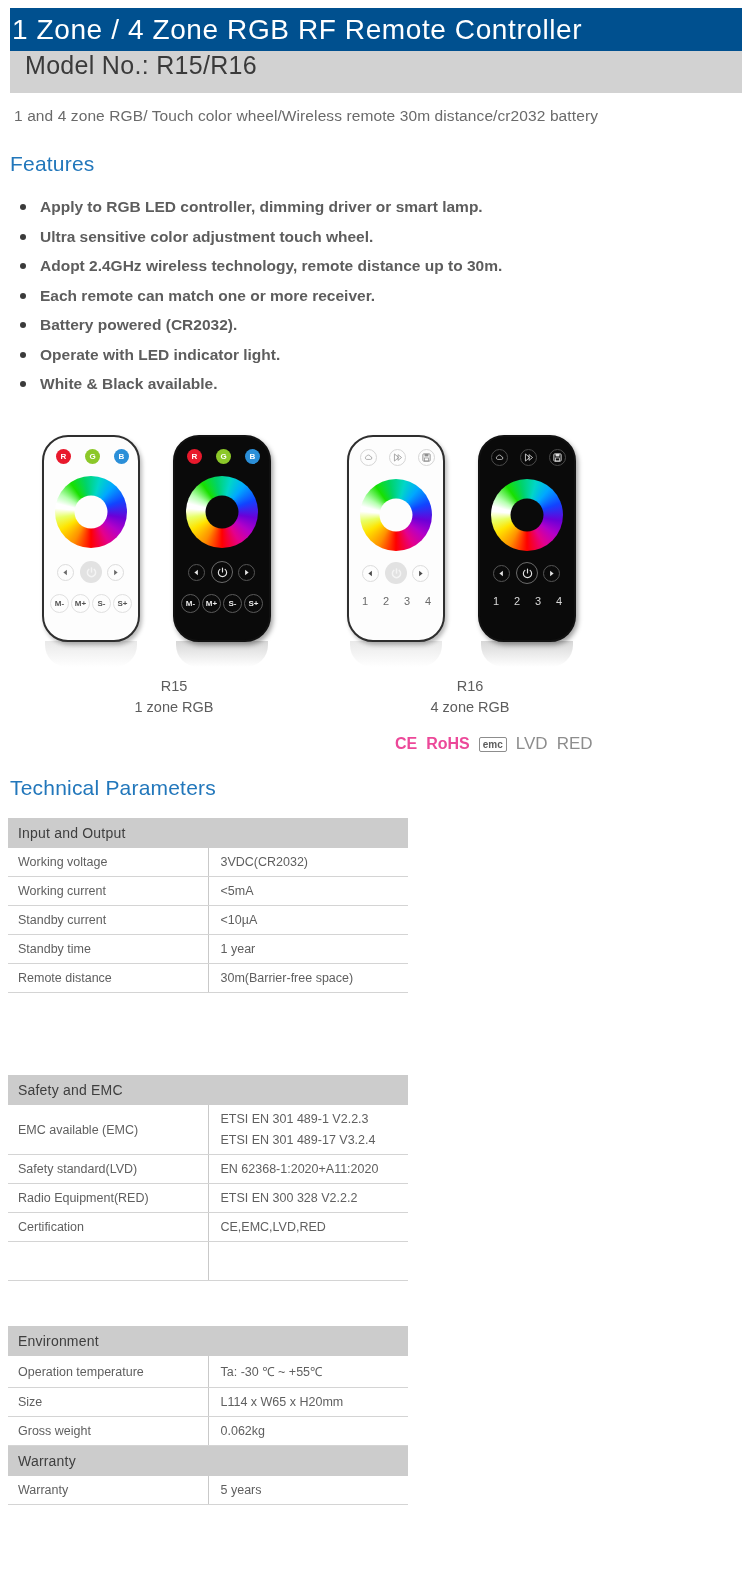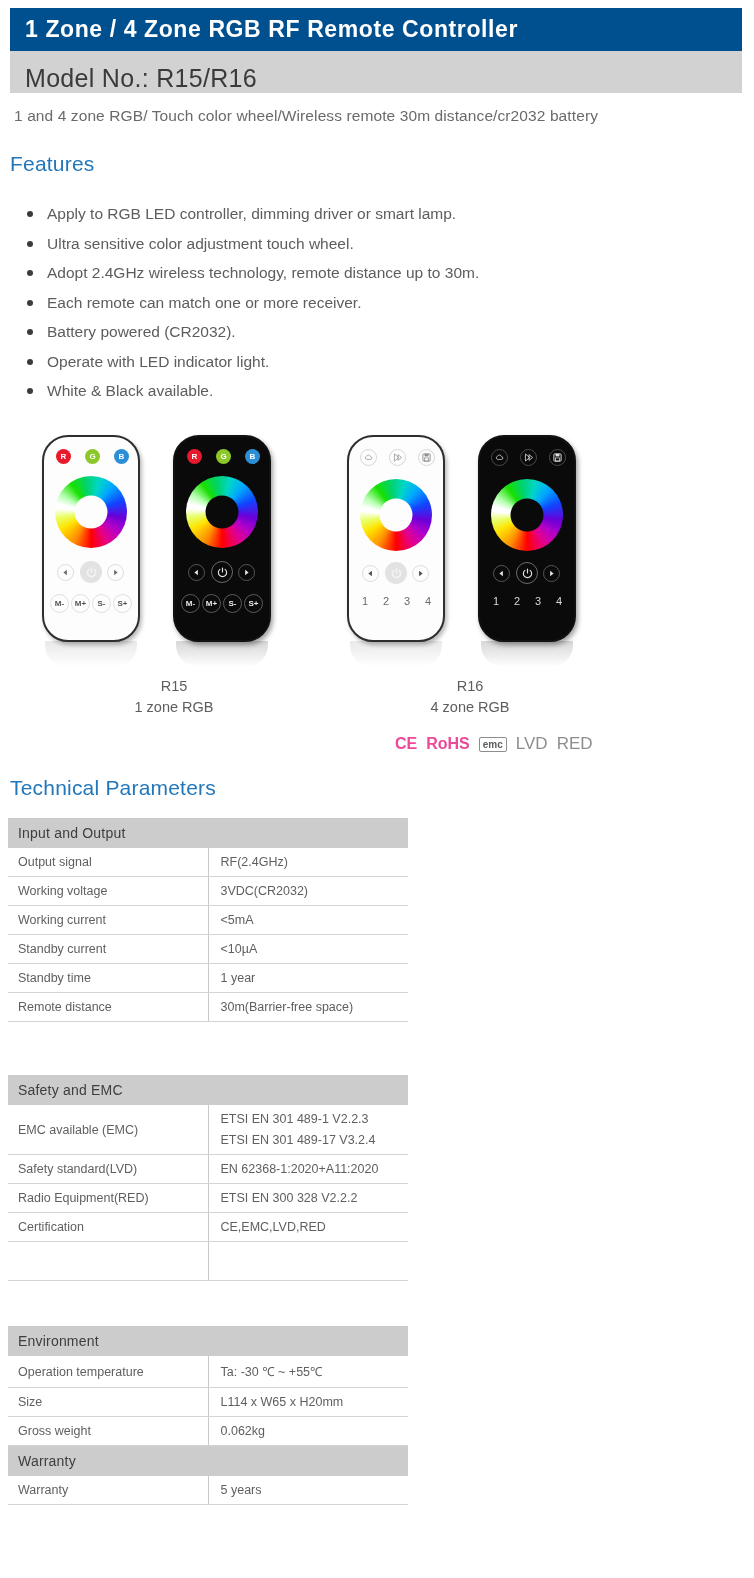--- a/index.html
+++ b/index.html
@@ -20,33 +20,33 @@
   .title-bar {
     position: absolute;
     left: 10px; top: 8px;
     width: 732px; height: 43px;
     background: #00508f;
     display: flex;
     align-items: center;
   }
   .title-bar .title-text {
     color: #ffffff;
-    font-size: 23px;
-    font-weight: 700;
+    font-size: 28px;
+    font-weight: 400;
     letter-spacing: 0.6px;
-    padding-left: 15px;
+    padding-left: 2px;
     white-space: nowrap;
   }
   .model-bar {
     position: absolute;
     left: 10px; top: 51px;
     width: 732px; height: 42px;
     background: #d2d2d2;
     display: flex;
-    align-items: flex-end;
+    align-items: flex-start;
   }
   .model-bar .model-text {
     color: #3a3a3a;
     font-size: 25px;
     font-weight: 400;
     letter-spacing: 0.3px;
     padding-left: 15px;
     white-space: nowrap;
   }
   .subtitle {
@@ -70,21 +70,21 @@
   }
   #features-heading { left: 10px; top: 152px; }
   #tech-heading     { left: 10px; top: 776px; }
 
   
   .features-list {
     position: absolute;
     left: 12px; top: 192px;
     width: 600px;
     list-style: none;
-    margin: 7px; padding: 0;
+    margin: 0; padding: 0; font-weight: bold;
   }
   .features-list li {
     position: relative;
     padding-left: 28px;
     font-size: 15.5px;
     line-height: 29.5px;
     color: #5d5d5d;
     white-space: nowrap;
   }
   .features-list li::before {
@@ -488,24 +488,20 @@
 </div>
 
 <div id="tech-heading" class="section-heading">Technical Parameters</div>
 
 <table id="table-input-output" class="spec-table">
   <tbody>
       <tr class="group-row">
     <td colspan="2">Input and Output</td>
   </tr>
   <tr>
-    <td class="k">Output signal</td>
-    <td class="v">RF(2.4GHz)</td>
-  </tr>
-  <tr>
     <td class="k">Working voltage</td>
     <td class="v">3VDC(CR2032)</td>
   </tr>
   <tr>
     <td class="k">Working current</td>
     <td class="v">&lt;5mA</td>
   </tr>
   <tr>
     <td class="k">Standby current</td>
     <td class="v">&lt;10µA</td>

